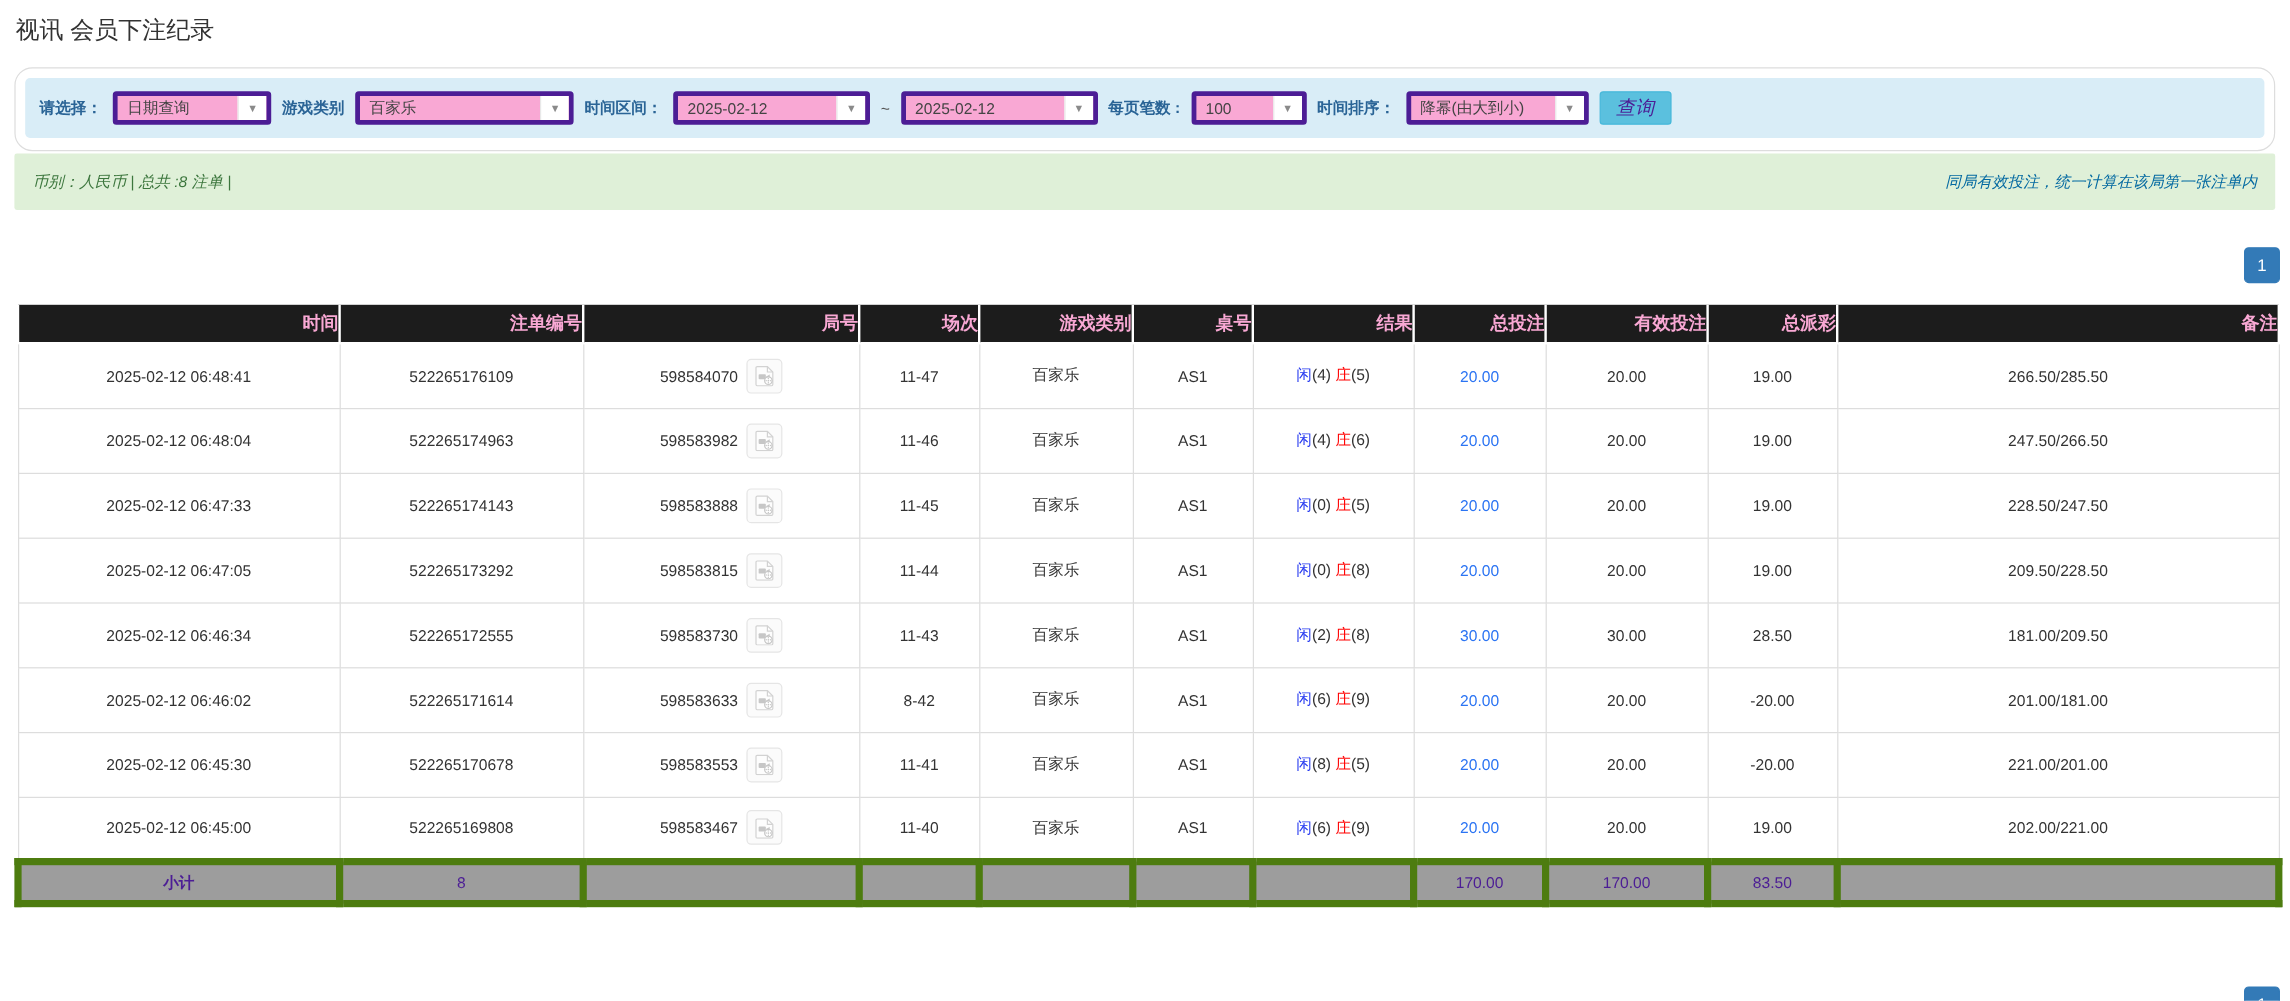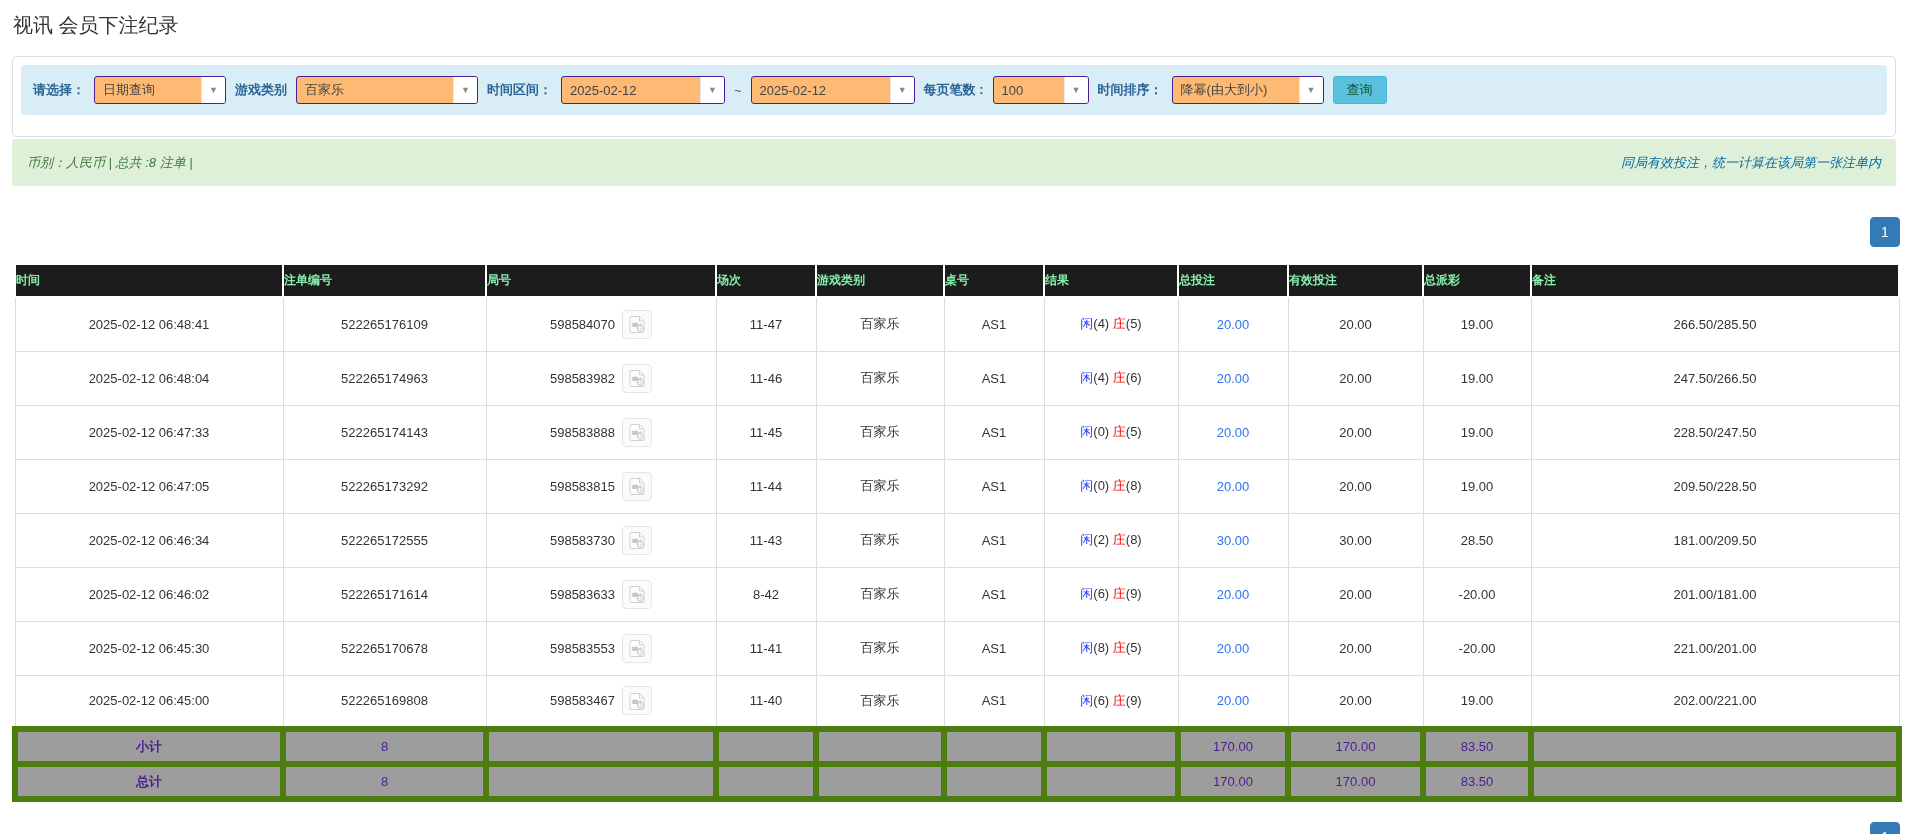--- a/index.html
+++ b/index.html
@@ -3,57 +3,57 @@
 <meta charset="utf-8">
 <style>
   * { box-sizing: border-box; margin: 0; padding: 0; }
   html,body { width: 1908px; height: 834px; background:#fff; overflow:hidden;
     font-family: "Liberation Sans", "DejaVu Sans", sans-serif; }
   .screen { position:relative; width:1908px; height:834px; overflow:hidden; }
 
   .page-title { font-size:20px; color:#333; font-weight:400; margin:12px 0 17px 13px; }
 
   
-  .filter-panel { margin:0 12px; border:1px solid #ddd; border-radius:5px;
-    padding:8px 8px 21px 8px; background:#fff; }
+  .filter-panel { margin:0 12px; border:1px solid #ddd; border-radius:15px;
+    padding:8px 8px 10px 8px; background:#fff; }
   .filter-bar { background:#d9edf7; border-radius:4px; height:50px;
     display:flex; align-items:center; padding:0 12px; gap:9px; }
   .f-label { font-size:13px; font-weight:bold; color:#2a6496; white-space:nowrap; }
-  .combo { display:flex; align-items:center; background:#fdba74; border:1px solid #4c1d95;
+  .combo { display:flex; align-items:center; background:#f9a8d4; border:4px solid #4c1d95;
     border-radius:3px; height:28px; overflow:hidden;justify-content:center; }
   .combo .val { font-size:13px; color:#444; padding:0 8px; flex:1; white-space:nowrap;
     overflow:hidden; }
   .combo .caret { width:24px; height:100%; display:flex; align-items:center;
     justify-content:center; border-left:1px solid #e8e8e8; background:#fff;
     color:#8a8a8a; font-size:9px; }
   .w-select { width:132px; } .w-game { width:182px; } .w-date { width:164px; }
   .w-size { width:96px; } .w-sort { width:152px; }
   .tilde { font-size:13px; color:#555; }
-  .query-btn { background:#5bc0de; color:#14532d; border:1px solid #46b8da;
-    border-radius:3px; height:28px; padding:0 13px; font-size:13px; cursor:pointer; }
+  .query-btn { background:#5bc0de; color:#4c1d95; border:1px solid #46b8da;
+    border-radius:3px; height:28px; padding:0 13px; font-size:16px; cursor:pointer;font-style:italic; }
 
   
   .alert-bar { margin:2px 12px 0 12px; height:47px; background:#dff0d8;
     border-radius:2px; display:flex; align-items:center;
     justify-content:space-between; padding:0 15px;font-style:italic; }
   .alert-left { font-size:13px; color:#3c763d; }
   .alert-right { font-size:13px; color:#0369a1; }
 
   
   .pager-row { display:flex; justify-content:flex-end; margin:31px 8px 18px 0; }
   .page-btn { min-width:30px; height:30px; background:#337ab7; border:1px solid #337ab7;
     color:#fff; font-size:14px; border-radius:4px; display:flex; align-items:center;
     justify-content:center; cursor:pointer; }
   .page-btn.bottom { position:absolute; top:822px; right:8px; }
 
   
   table.records { width:1884px; margin:0 12px; border-collapse:collapse;
     table-layout:fixed; }
-  .records th { background:#1c1c1c; color:#86efac; font-size:12px; font-weight:bold;
-    height:32px; border:2px solid #fff; border-top:none; text-align:left; }
+  .records th { background:#1c1c1c; color:#f9a8d4; font-size:15px; font-weight:bold;
+    height:32px; border:2px solid #fff; border-top:none; text-align:right; }
   .records td { height:54px; font-size:13px; color:#333; text-align:center;
     border:1px solid #ddd; background:#fff; vertical-align:middle; }
   .records .sum-row td { background:#9d9d9d; color:#4c1d95; border:6px solid #4d7c0f;
     height:35px; }
   .sum-label { font-weight:bold; }
   .round-wrap { display:inline-flex; align-items:center; gap:7px; }
   .video-btn { width:30px; height:29px; background:#fbfbfb; border:1px solid #e5e5e5;
     border-radius:4px; display:inline-flex; align-items:center; justify-content:center;
     cursor:pointer; }
   .bet-link { color:#2b74f3; cursor:pointer; text-decoration:none; }
@@ -428,31 +428,18 @@
         <td></td>
         <td></td>
         <td></td>
         <td></td>
         <td></td>
         <td>170.00</td>
         <td>170.00</td>
         <td>83.50</td>
         <td></td>
       </tr>
-      <tr class="sum-row">
-        <td class="sum-label">总计</td>
-        <td>8</td>
-        <td></td>
-        <td></td>
-        <td></td>
-        <td></td>
-        <td></td>
-        <td>170.00</td>
-        <td>170.00</td>
-        <td>83.50</td>
-        <td></td>
-      </tr>
     </tfoot>
   </table>
 
   <button class="page-btn bottom">1</button>
 
 </div>
 
 </body></html>

